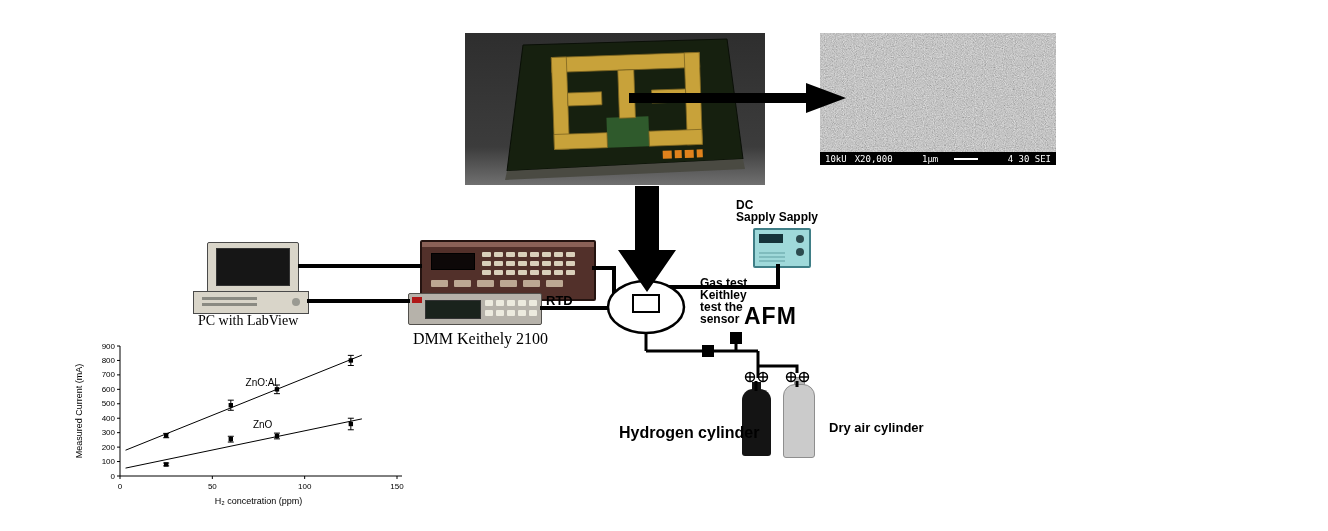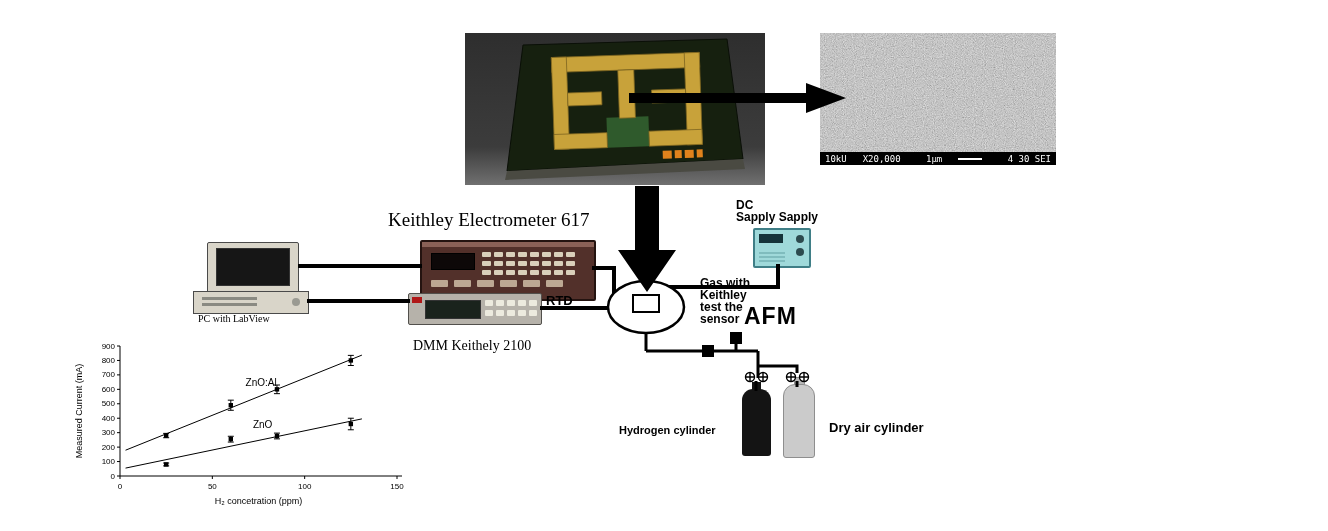--- a/index.html
+++ b/index.html
@@ -6,21 +6,21 @@
   body{font-family:"Liberation Sans",sans-serif;color:#000}
   #stage{position:relative;width:1328px;height:531px;background:#fff;overflow:hidden}
   .abs{position:absolute}
   .serif{font-family:"Liberation Serif",serif}
 
   
   #chip-photo{left:465px;top:33px;width:300px;height:152px}
   #sem-photo{left:820px;top:33px;width:236px;height:132px;background:#0c4a6e}
   #sem-bar{position:absolute;left:0;bottom:0;width:100%;height:13px;background:#000;color:#fff;
            font-family:"DejaVu Sans Mono",monospace;font-size:9px;display:flex;align-items:center;padding:0 5px;box-sizing:border-box}
-  #sem-bar .mag{margin-left:16px}
+  #sem-bar .mag{margin-left:8px}
   #sem-bar .scalegrp{margin:0 auto;display:flex;align-items:center;gap:16px}
   #sem-bar .scalebar{display:inline-block;width:24px;height:2px;background:#fff}
 
   
   #pc{left:193px;top:242px;width:114px;height:70px}
   #pc-monitor{position:absolute;left:14px;top:0;width:90px;height:50px;background:#d9d5c9;border:1px solid #4a4a4a;border-radius:2px}
   #pc-screen{position:absolute;left:8px;top:5px;width:72px;height:36px;background:#161616;border:1px solid #333}
   #pc-case{position:absolute;left:0;top:49px;width:114px;height:21px;background:#d9d5c9;border:1px solid #4a4a4a}
   .pc-slot{position:absolute;left:8px;top:5px;width:55px;height:3px;background:#8a8a82}
   .pc-slot.s2{top:11px}
@@ -47,27 +47,27 @@
             background:repeating-linear-gradient(0deg,#7fbcbe 0 2px,#9fd9da 2px 4px)}
 
   
   #h2-cyl{left:742px;top:389px;width:29px;height:67px;background:#141414;border-radius:11px 11px 3px 3px}
   #h2-neck{left:752px;top:382px;width:9px;height:8px;background:#141414}
   #air-cyl{left:783px;top:384px;width:30px;height:72px;background:#cbcbcb;border:1px solid #8e8e8e;border-radius:12px 12px 3px 3px}
   #air-neck{left:794px;top:377px;width:9px;height:8px;background:#b9b9b9;border:1px solid #8e8e8e}
 
   
   #electrometer-label{left:388px;top:209px;font-size:19px}
-  #pc-label{left:198px;top:313px;font-size:10px}
-  #dmm-label{left:413px;top:338px;font-size:14px}
+  #pc-label{left:198px;top:313px;font-size:14px}
+  #dmm-label{left:413px;top:330px;font-size:16px}
   #rtd-label{left:546px;top:293px;font-size:13px;font-weight:bold}
   #dc-label{left:736px;top:199px;font-size:12px;font-weight:600;line-height:12px}
   #chamber-label{left:700px;top:277px;font-size:12px;font-weight:bold;line-height:12px}
   #afm-label{left:744px;top:303px;font-size:23px;font-weight:900;letter-spacing:1px}
-  #h2-label{left:619px;top:424px;font-size:11px;font-weight:bold}
+  #h2-label{left:619px;top:424px;font-size:16px;font-weight:bold}
   #air-label{left:829px;top:420px;font-size:13px;font-weight:bold}
 
   
   #wirelayer{position:absolute;left:0;top:0;pointer-events:none}
   .wire{stroke:#000;stroke-width:4;fill:none}
   .pipe{stroke:#000;stroke-width:3;fill:none}
 
   
   #chart{left:72px;top:336px;width:350px;height:192px}
   #chart text{font-family:"Liberation Sans",sans-serif;fill:#000}
@@ -240,30 +240,29 @@
       <circle cx="791" cy="377" r="4.5"></circle>
         <path d="M786.5,377 H795.5 M791,372.5 V381.5" fill="none"></path>
       <circle cx="804" cy="377" r="4.5"></circle>
         <path d="M799.5,377 H808.5 M804,372.5 V381.5" fill="none"></path>
     </g>
 
     <polygon points="629,93 806,93 806,83 846,98 806,113 806,103 629,103" fill="#000"></polygon>
     <polygon points="635,186 659,186 659,250 676,250 647,292 618,250 635,250" fill="#000"></polygon>
   </svg>
 
-  <div class="abs serif" id="electrometer-label">Keithley Electrometer 617</div>
   <div class="abs serif" id="pc-label">PC with LabView</div>
   <div class="abs serif" id="dmm-label">DMM Keithely 2100</div>
   <div class="abs" id="rtd-label">RTD</div>
   <div class="abs" id="dc-label">
     <div>DC</div>
     <div>Sapply Sapply</div>
   </div>
   <div class="abs" id="chamber-label">
-    <div>Gas with</div>
+    <div>Gas test</div>
     <div>Keithley</div>
     <div>test the</div>
     <div>sensor</div>
   </div>
   <div class="abs" id="afm-label">AFM</div>
   <div class="abs" id="h2-label">Hydrogen cylinder</div>
   <div class="abs" id="air-label">Dry air cylinder</div>
 
   <svg class="abs" id="chart" viewBox="0 0 350 192">
       <line x1="48" y1="140" x2="48" y2="10" stroke="#000" stroke-width="1"></line>

